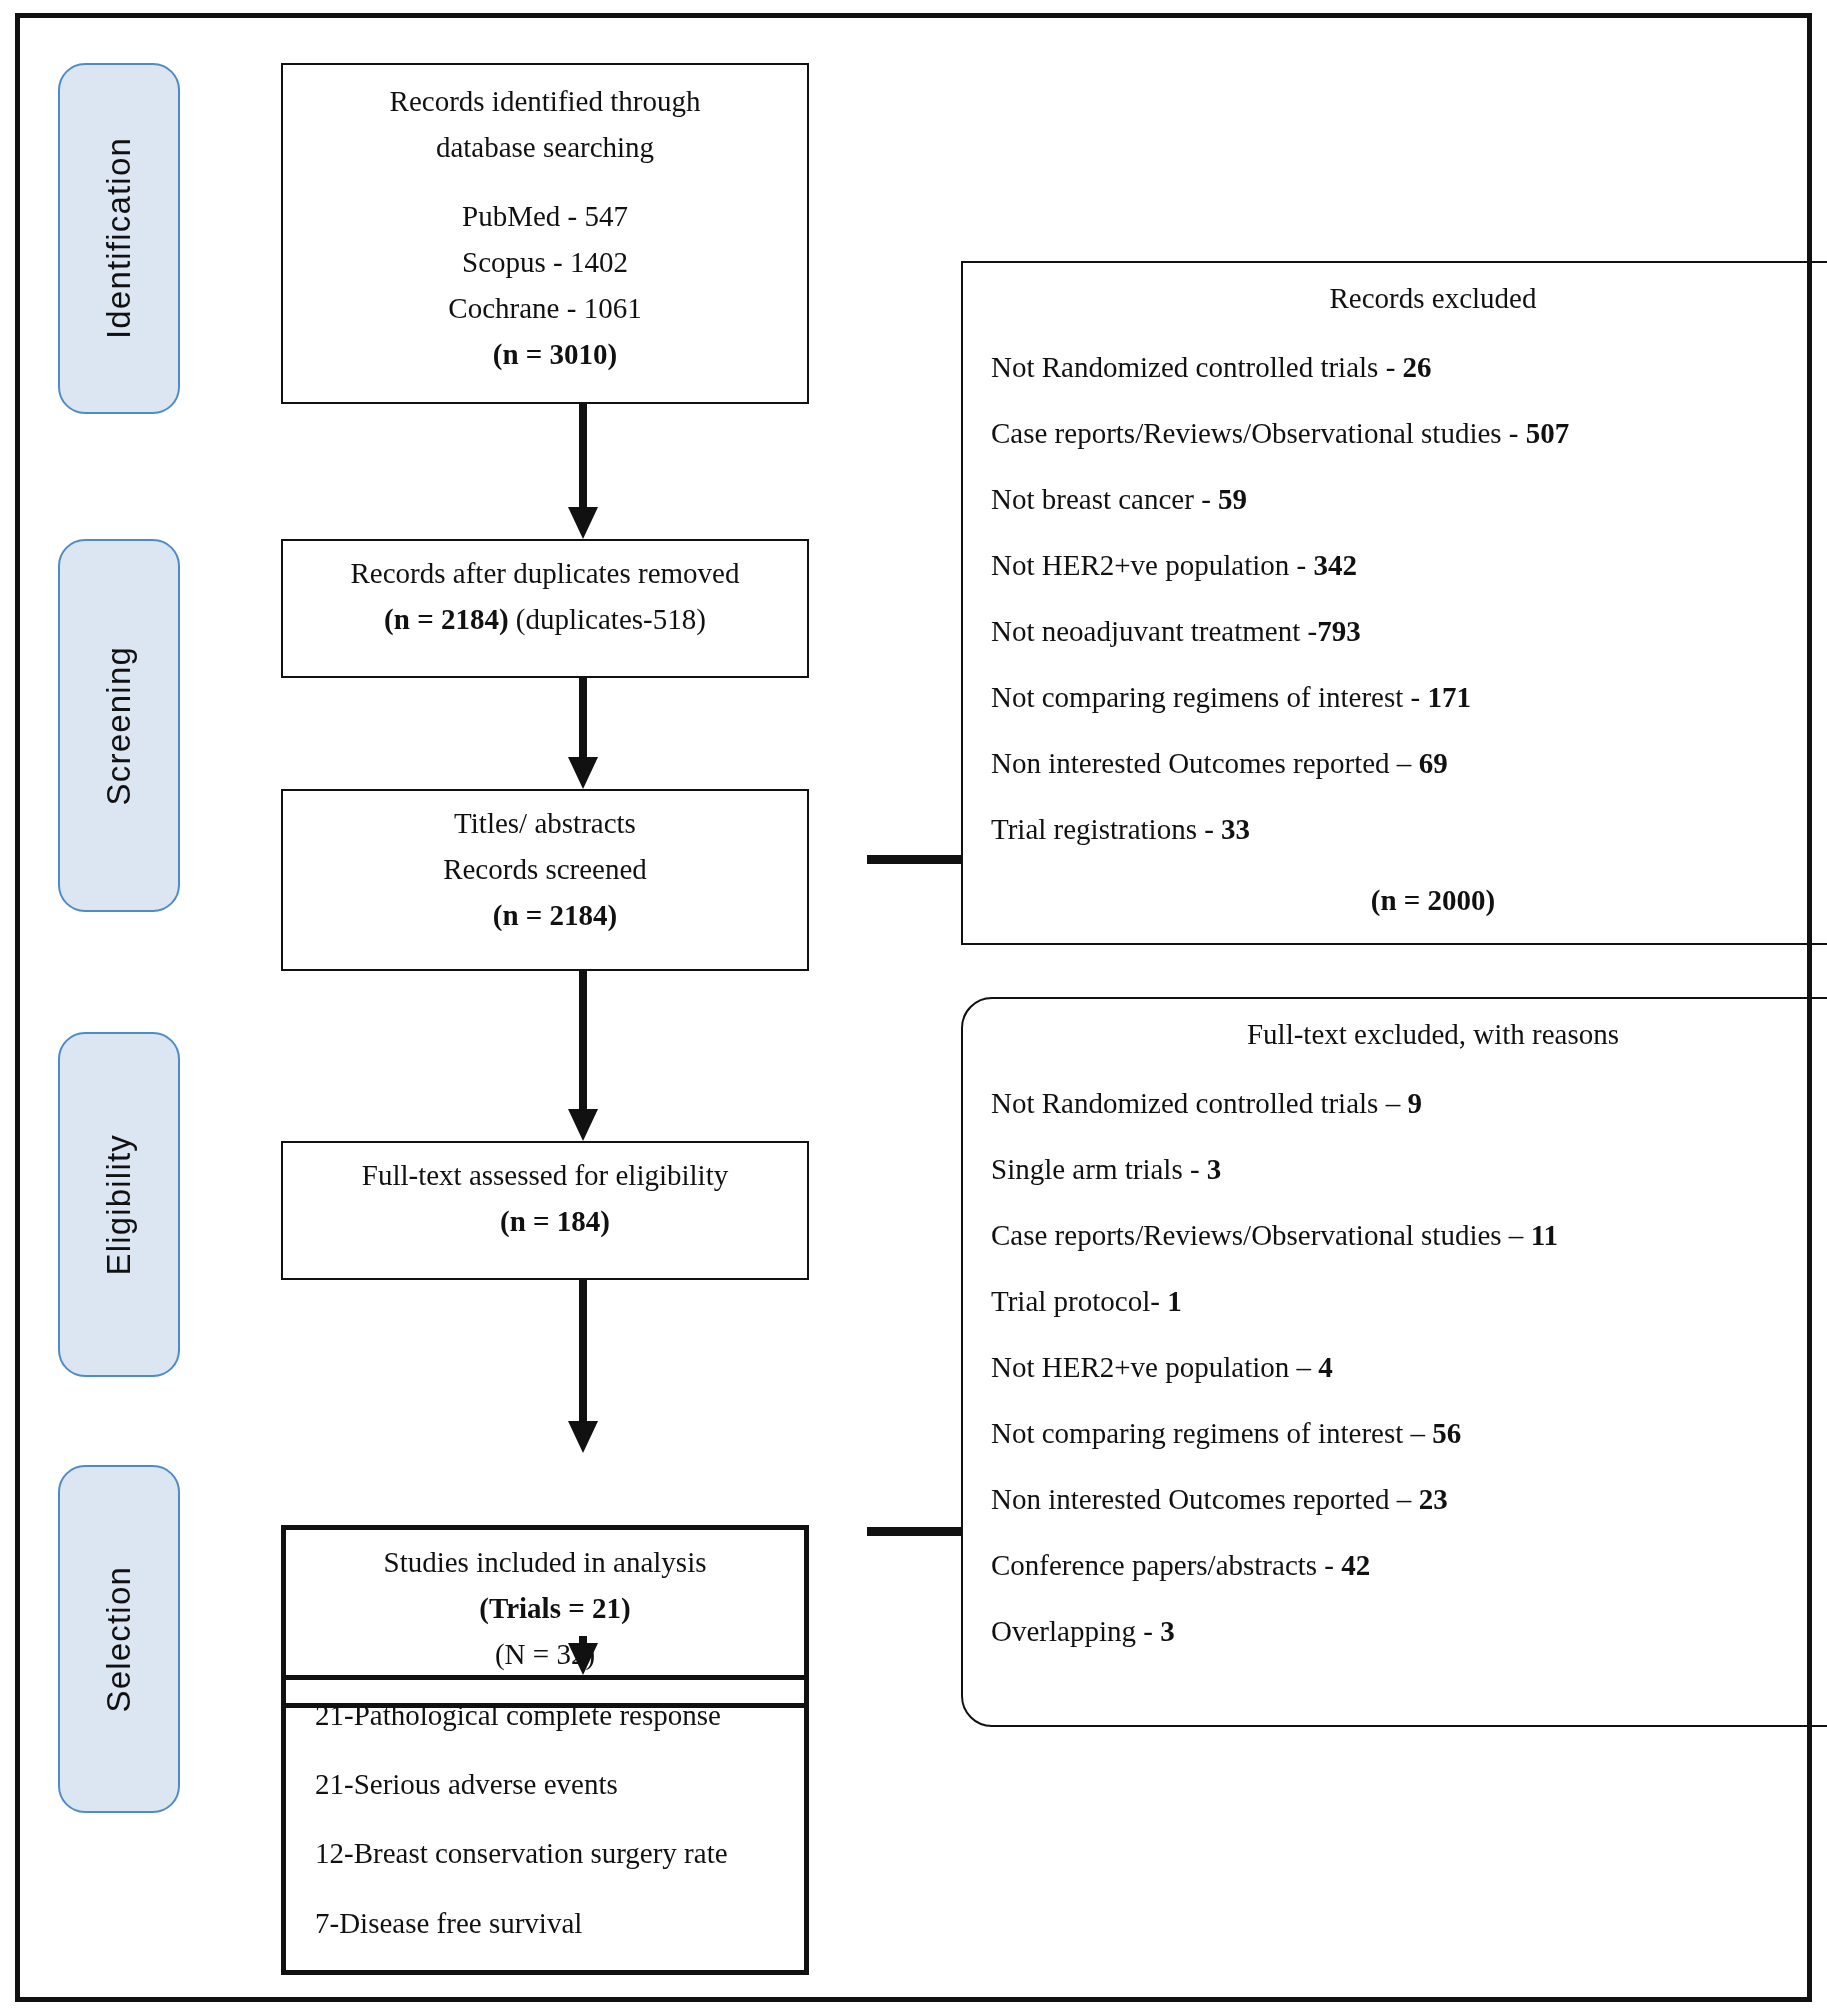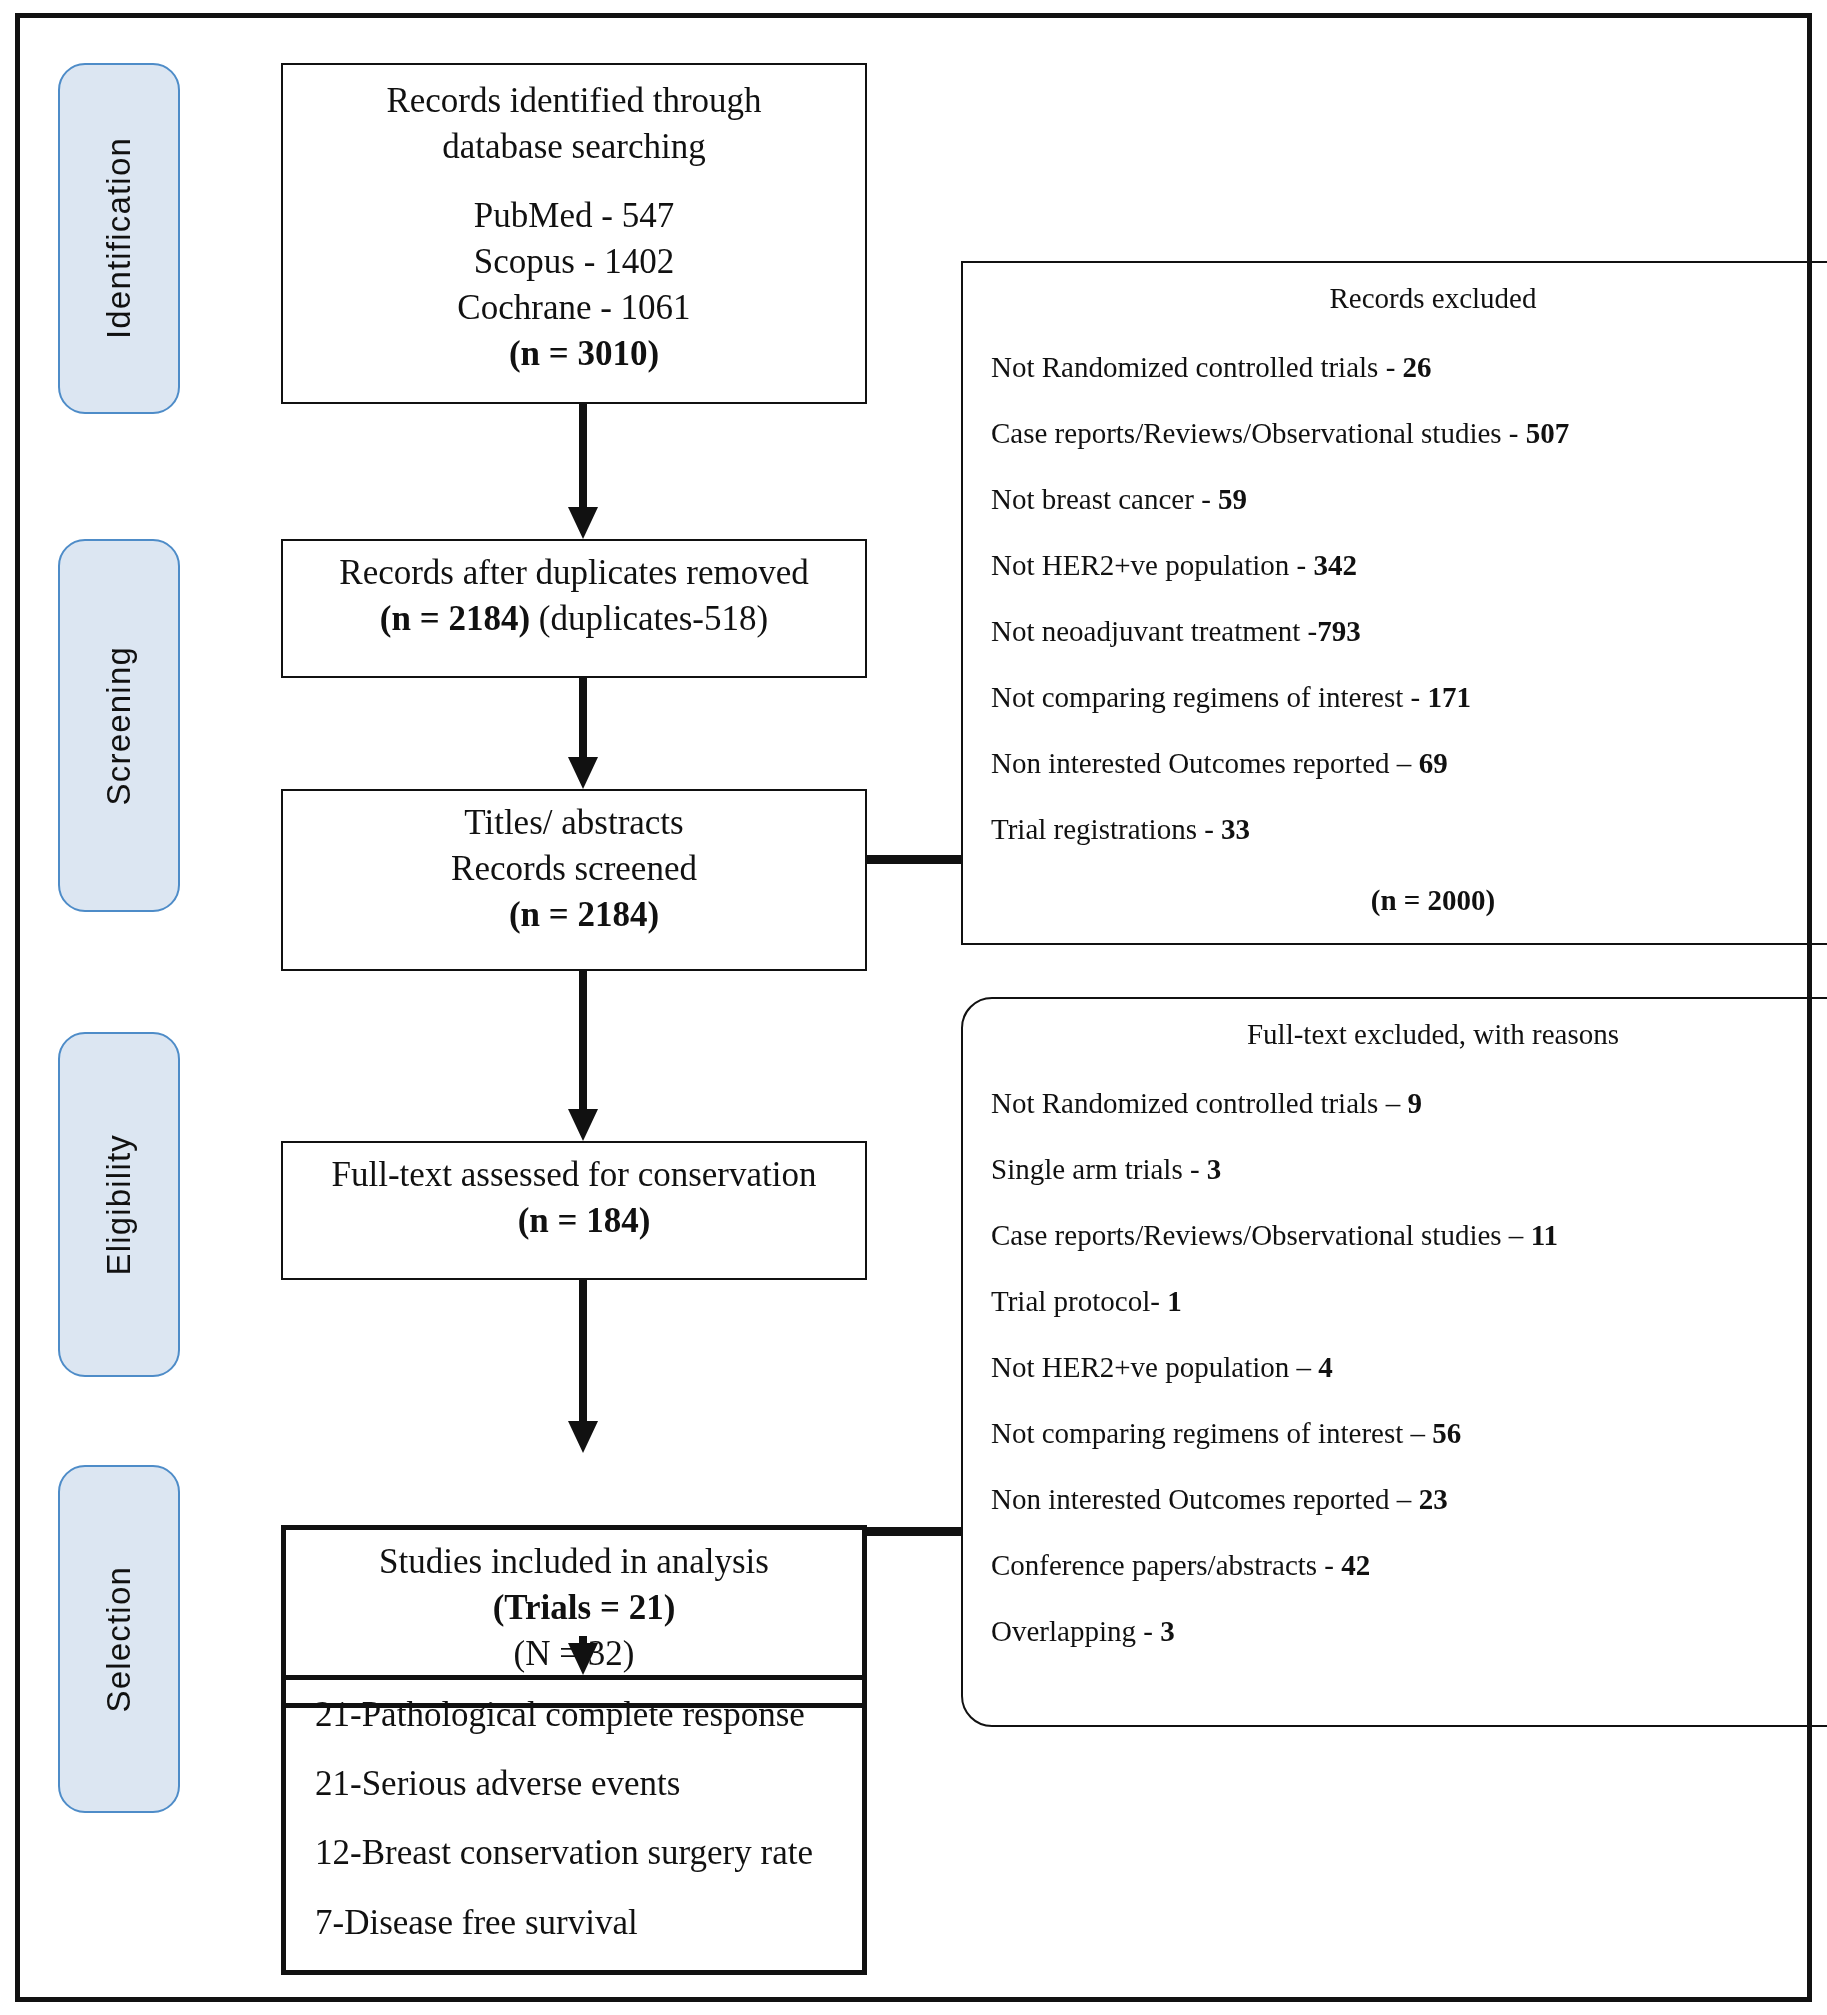--- a/index.html
+++ b/index.html
@@ -31,25 +31,25 @@
     writing-mode: vertical-rl;
     transform: rotate(180deg);
     font-family: "Liberation Sans", sans-serif;
     font-size: 33px;
     letter-spacing: 1.2px;
     color: #111111;
     white-space: nowrap;
   }
   
   .fbox {
-    position: absolute; left: 281px; width: 586px;
+    position: absolute; left: 281px; width: 528px;
     border: 2.9px solid #111111;
     box-sizing: border-box;
     text-align: center;
-    font-size: 35px;
+    font-size: 29px;
     line-height: 46px;
     padding-top: 9.4px;
   }
   .fbox.thick { border-width: 5.8px; }
   .pad22 { padding-top: 13px; }
   .gap { margin-top: 23.4px; }
   .bold { font-weight: bold; margin-left: 20px; }
   .outcome { text-align: left; padding-left: 29px; margin-bottom: 23.4px; white-space: nowrap; }
   
   .rbox {
@@ -118,21 +118,21 @@
     <div class="l">Records screened</div>
     <div class="l bold">(n = 2184)</div>
   </div>
 
   <div class="hconn" style="top:855px;"></div>
 
   <div class="shaft" style="top:971px;height:139px;"></div>
   <div class="ahead" style="top:1109px;"></div>
 
   <div class="fbox" style="top:1141px;height:139px;">
-    <div class="l">Full-text assessed for conservation</div>
+    <div class="l">Full-text assessed for eligibility</div>
     <div class="l bold">(n = 184)</div>
   </div>
 
   <div class="shaft" style="top:1280px;height:143px;"></div>
   <div class="ahead" style="top:1421px;"></div>
 
   <div class="fbox thick" style="top:1525px;height:183px;">
     <div class="l">Studies included in analysis</div>
     <div class="l bold">(Trials = 21)</div>
     <div class="l">(N = 32)</div>

